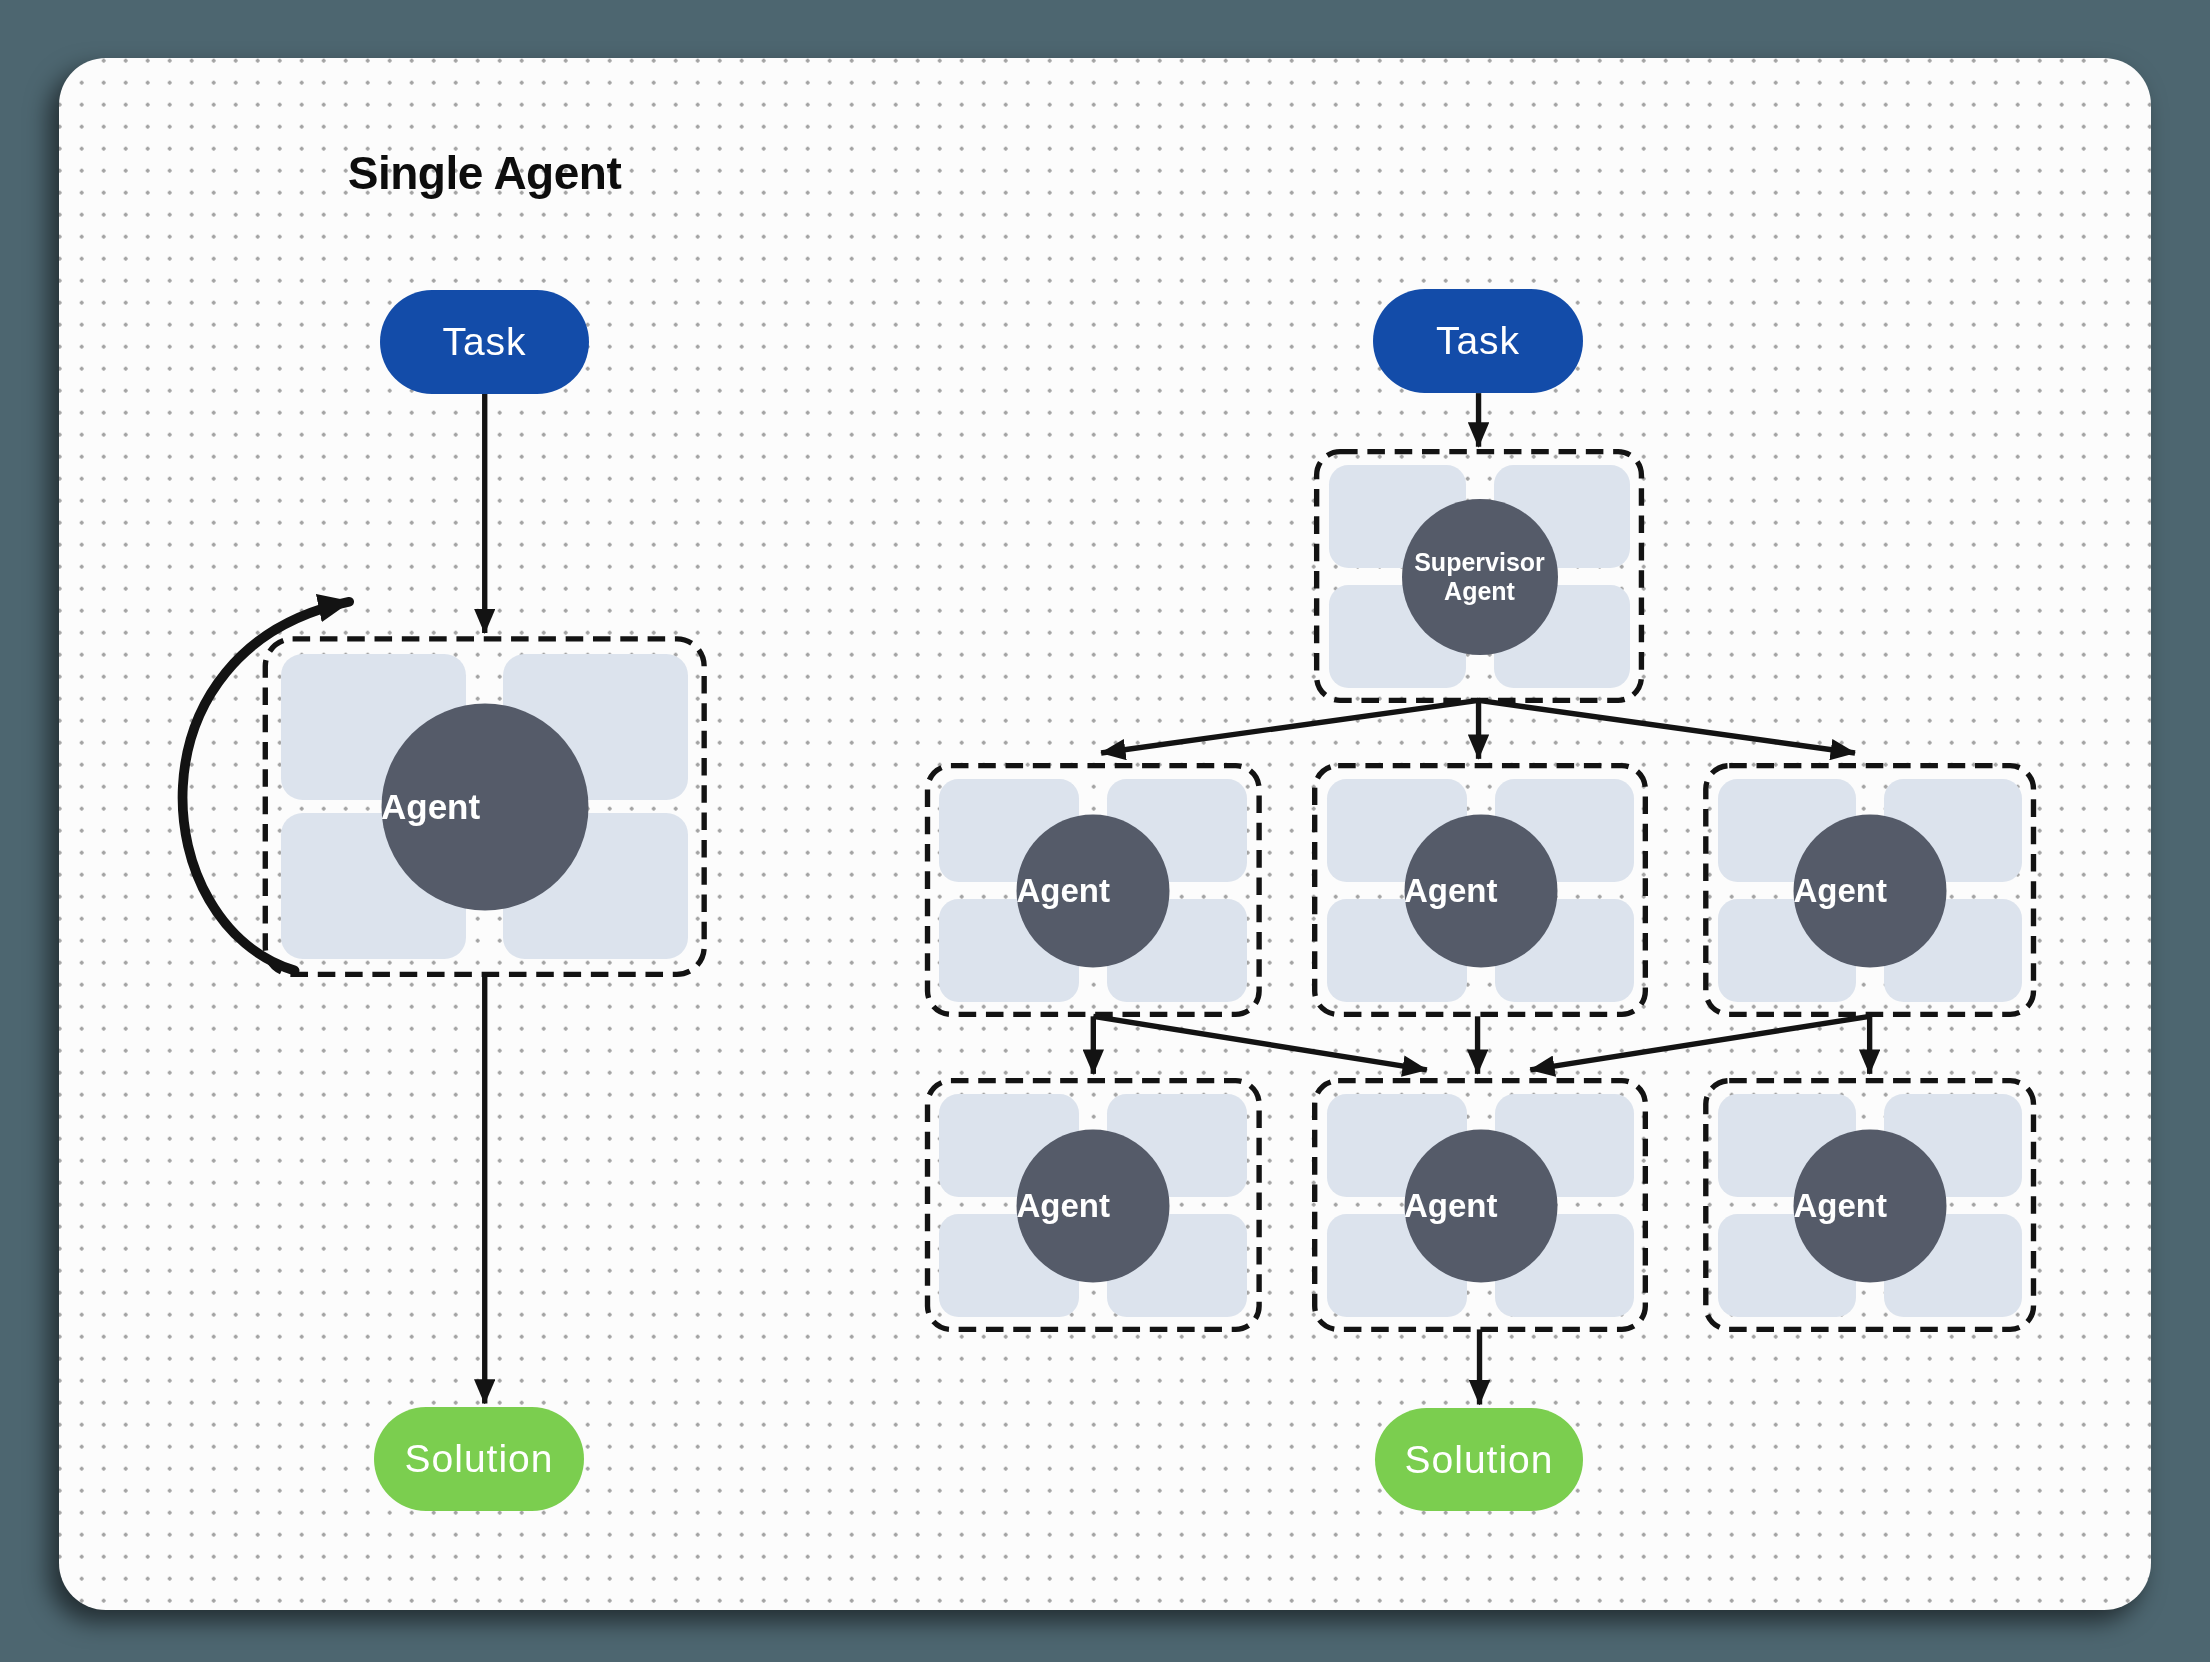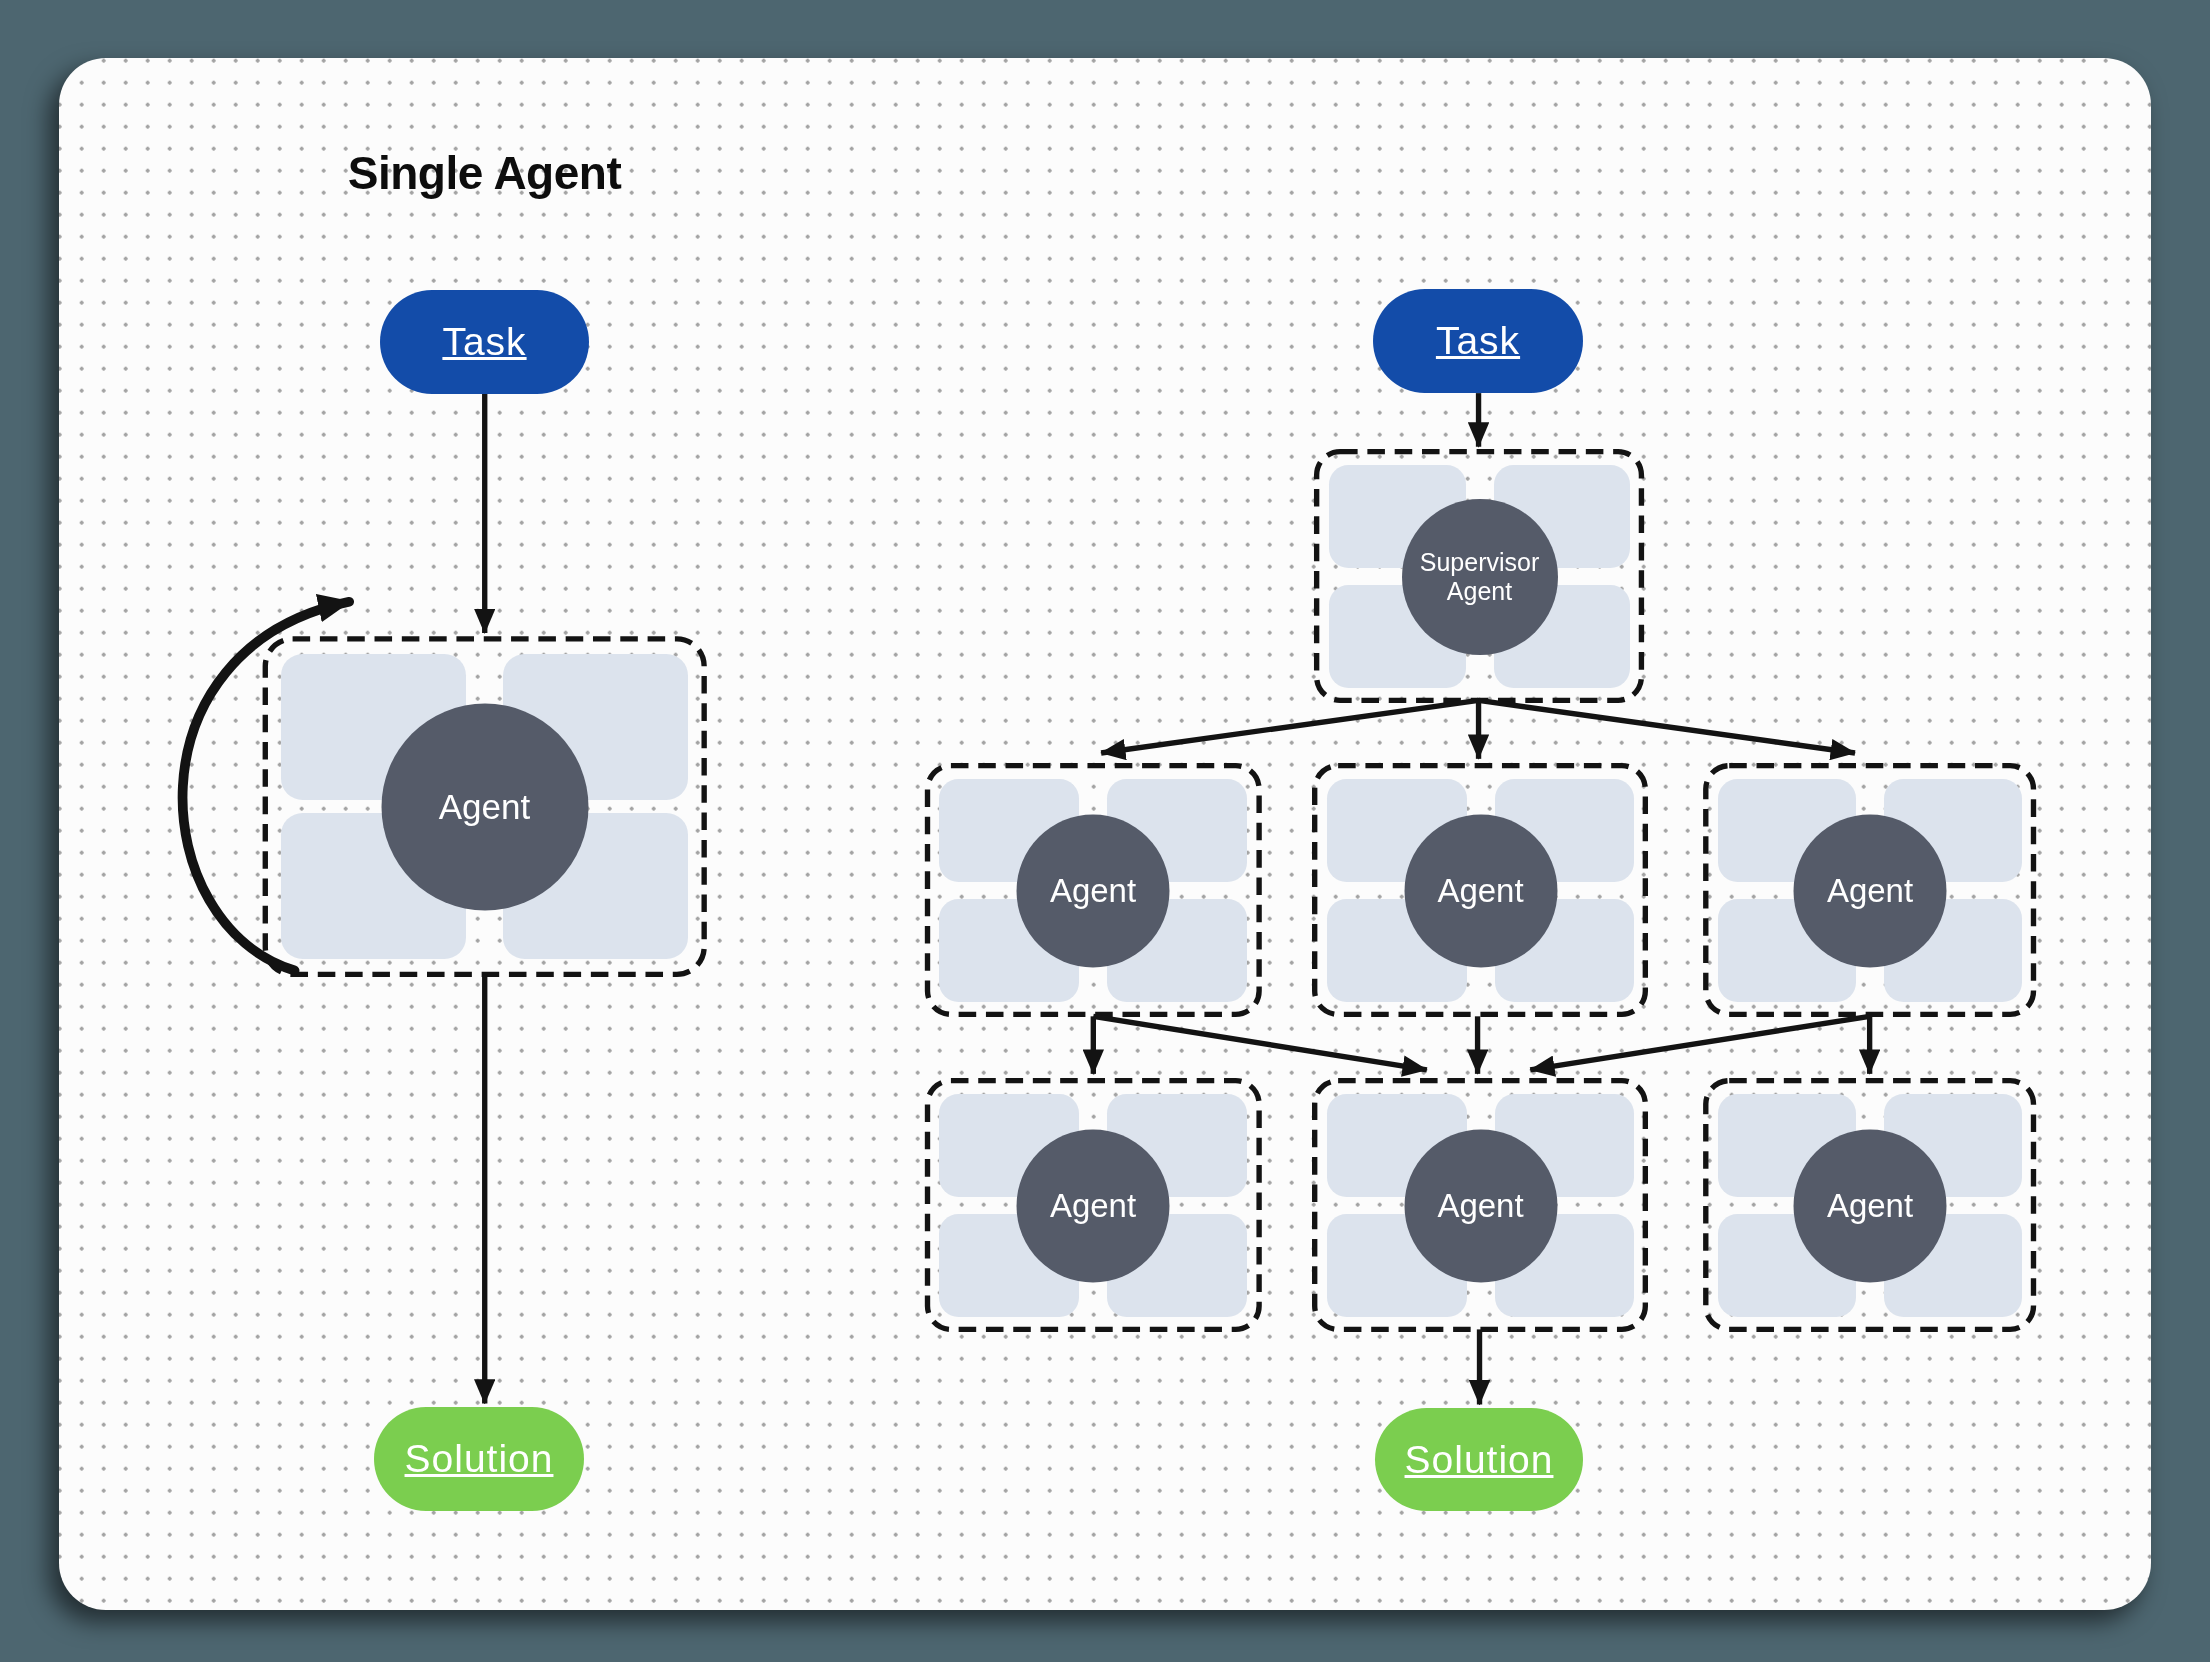--- a/index.html
+++ b/index.html
@@ -23,38 +23,38 @@
   svg.arrows .dbox{stroke:var(--line,#131313);stroke-width:5.5px;fill:none;stroke-dasharray:18 10}
   svg.arrows .ah{fill:var(--line,#131313)}
   .title{
     position:absolute;width:507px;text-align:center;
     font-weight:700;font-size:46px;letter-spacing:-0.5px;
     color:var(--title-text,#0d0d0d);
   }
   .pill{
     position:absolute;display:flex;align-items:center;justify-content:center;
     border-radius:53px;color:var(--pill-text,#ffffff);
-    font-size:39px;font-weight:400;letter-spacing:1px;text-decoration:underline;
+    font-size:39px;font-weight:400;letter-spacing:1px;
   }
   .pill.task{background:var(--task-pill,#134ca9)}
   .pill.solution{background:var(--solution-pill,#7bce4f)}
   .cluster{position:absolute}
   .cluster .cells{
     position:absolute;left:0;top:0;right:0;bottom:0;
     display:grid;grid-template-columns:1fr 1fr;grid-template-rows:1fr 1fr;
   }
   .cluster.big .cells{padding:14.6px 15.6px;column-gap:37px;row-gap:13.7px}
   .cluster.small .cells{padding:12.7px 11.7px;column-gap:28px;row-gap:16.6px}
   .cell{background:var(--tool-cell,#dce3ed);border-radius:21.5px}
   .cluster.small .cell{border-radius:19.5px}
   .bubble{
     position:absolute;left:50%;top:50%;transform:translate(-50%,-50%);
     border-radius:50%;background:var(--agent-circle,#555b69);
-    display:flex;align-items:center;justify-content:center;text-align:center;
-    color:#ffffff;font-weight:400;
+    display:flex;align-items:center;justify-content:flex-start;text-align:center;
+    color:#ffffff;font-weight:700;
   }
   .cluster.big .bubble{width:207px;height:207px;font-size:35px}
   .cluster.small .bubble{width:153px;height:153px;font-size:33px}
   .cluster.small .bubble.sup{width:156px;height:156px;font-size:25px;line-height:1.15}
 </style>
 </head>
 <body>
 
 <div class="card"></div>
 

